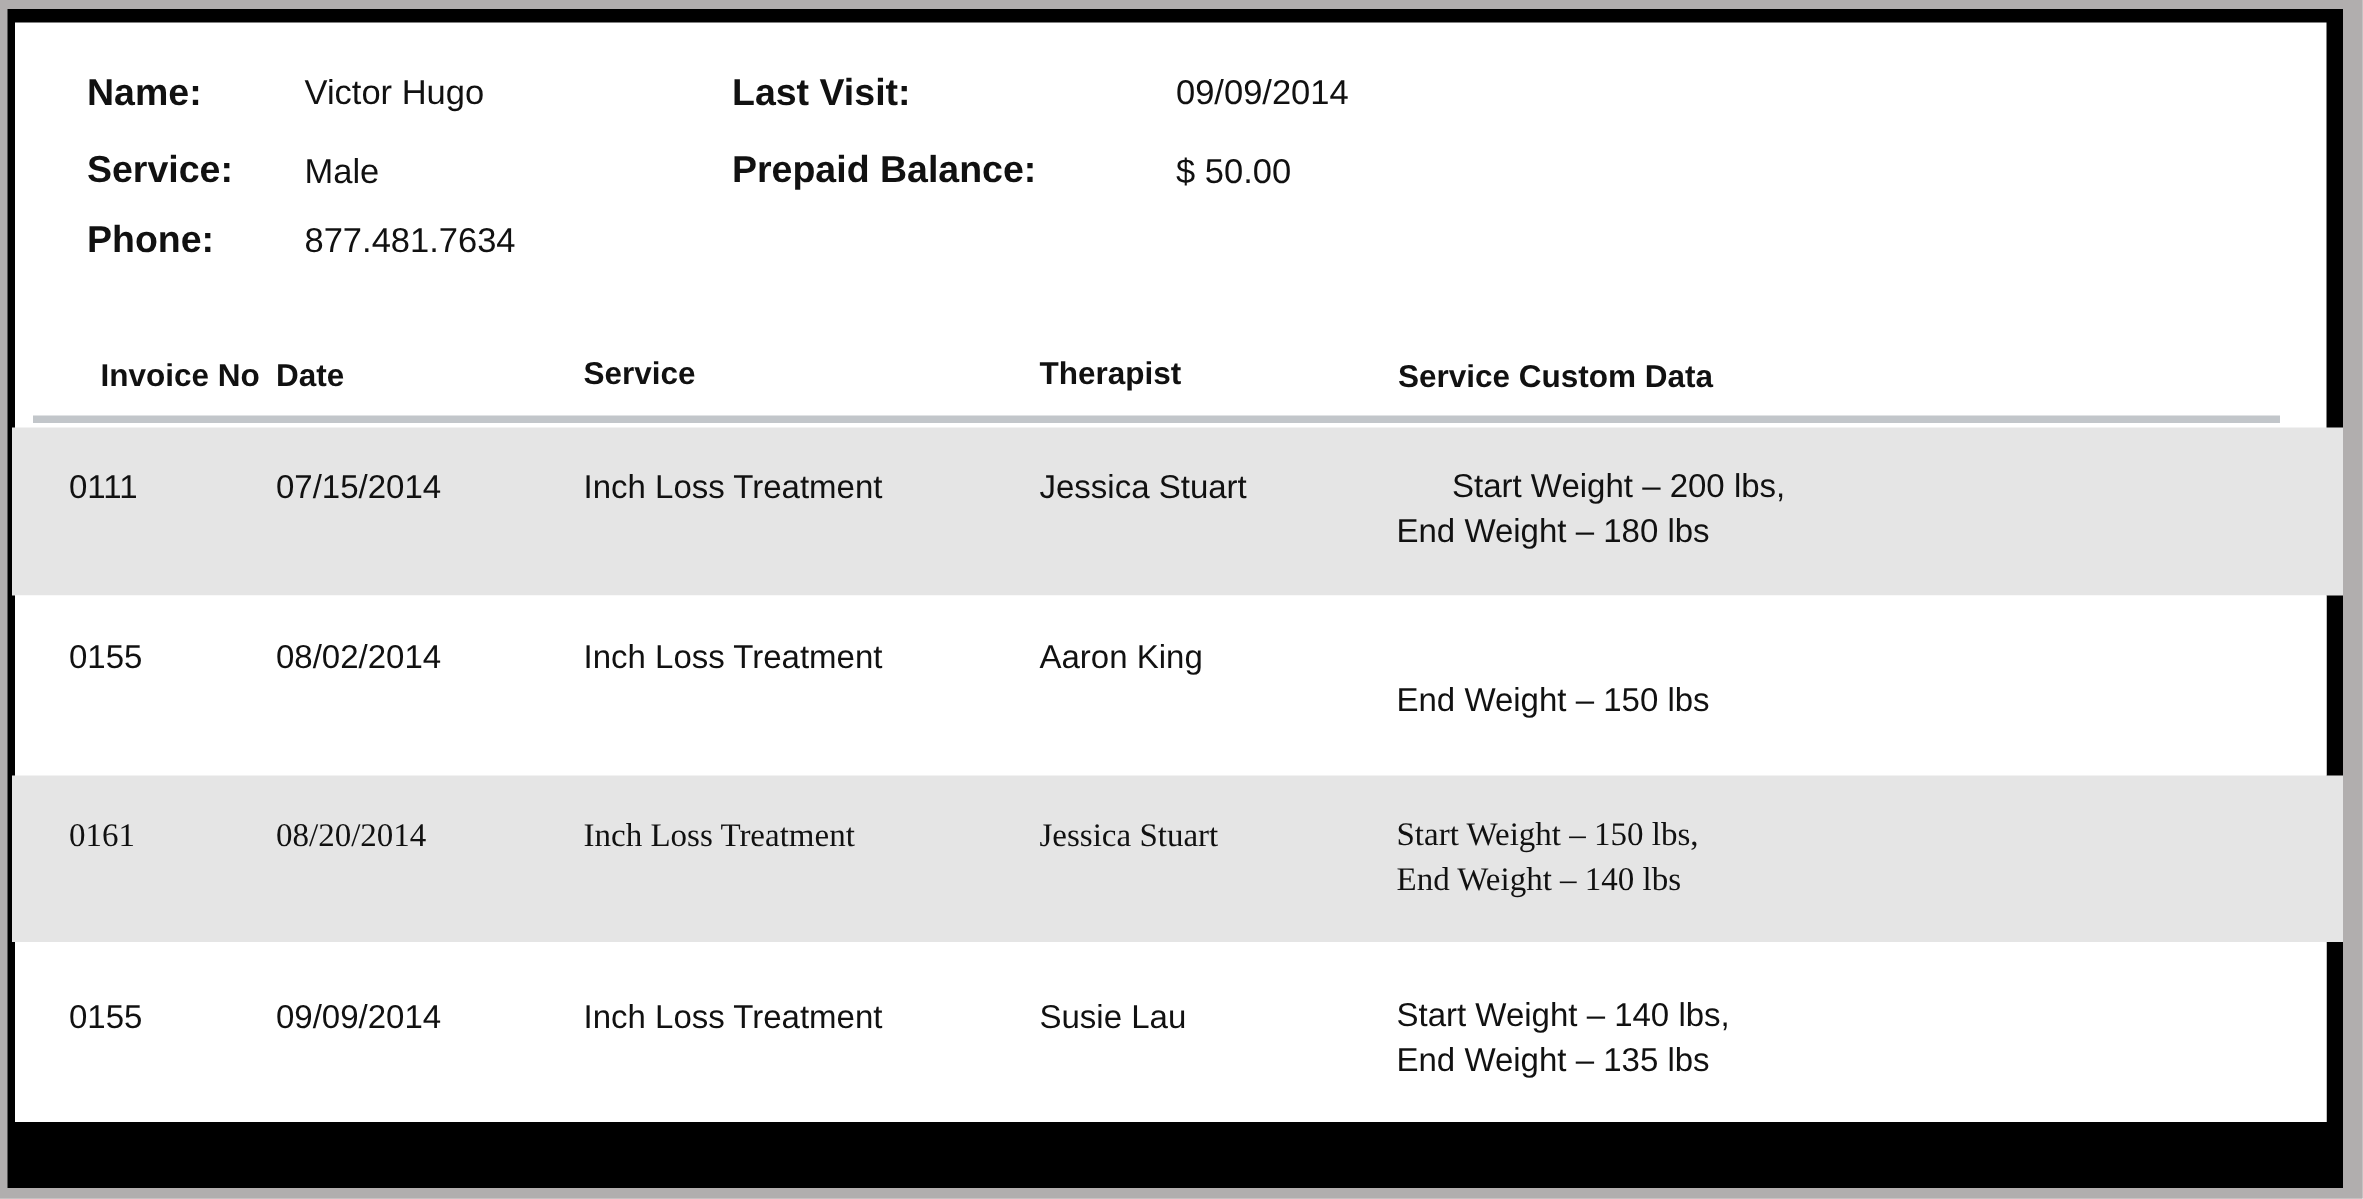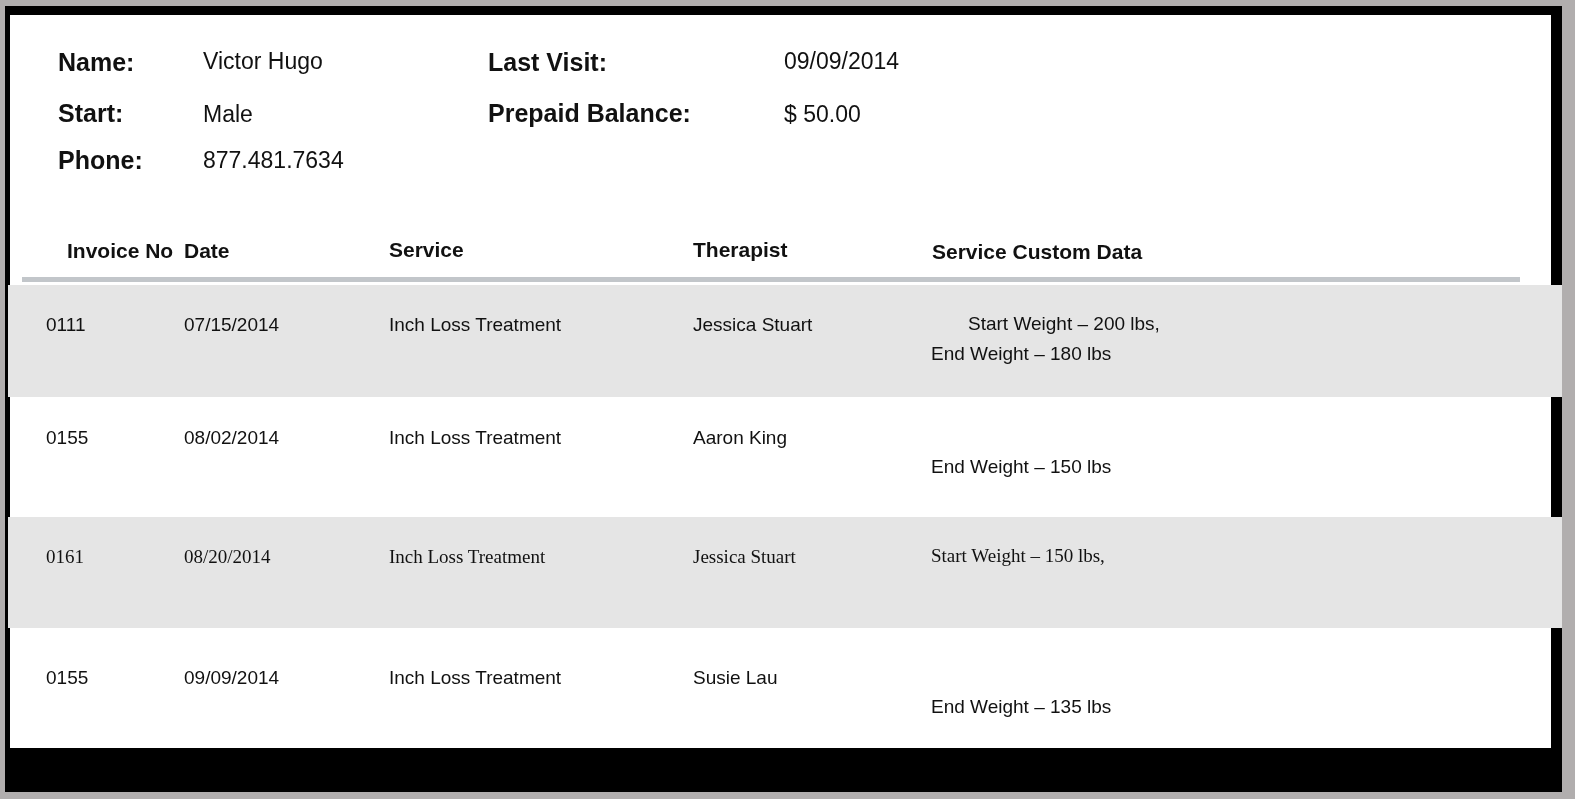--- a/index.html
+++ b/index.html
@@ -58,36 +58,36 @@
     }
     .row {
       position: absolute;
       left: 8px;
       width: 1554px;
     }
     .row.shaded { background: #e5e5e5; }
     .row.plain { background: #fff; left: 10px; width: 1541px; }
     .td {
       position: absolute;
-      font-size: 19px;
+      font-size: 22px;
       line-height: 30px;
       white-space: nowrap;
     }
   </style>
 </head>
 <body>
 
 <div class="frame"></div>
 <div class="page"></div>
 
 <div>
   <span class="info-label" style="left:58px; top:47px;">Name:</span>
   <span class="info-value" style="left:203px; top:46px;">Victor Hugo</span>
 
-  <span class="info-label" style="left:58px; top:98px;">Start:</span>
+  <span class="info-label" style="left:58px; top:98px;">Service:</span>
   <span class="info-value" style="left:203px; top:99px;">Male</span>
 
   <span class="info-label" style="left:58px; top:145px;">Phone:</span>
   <span class="info-value" style="left:203px; top:145px;">877.481.7634</span>
 
   <span class="info-label" style="left:488px; top:47px;">Last Visit:</span>
   <span class="info-value" style="left:784px; top:46px;">09/09/2014</span>
 
   <span class="info-label" style="left:488px; top:98px;">Prepaid Balance:</span>
   <span class="info-value" style="left:784px; top:99px;">$ 50.00</span>
@@ -118,21 +118,23 @@
   <span class="td" style="left:683px; top:26px;">Aaron King</span>
   <span class="td" style="left:921px; top:55px;">End Weight – 150 lbs</span>
 </div>
 
 <div class="row shaded" style="top:517px; height:111px;font-family:Liberation Serif, serif;">
   <span class="td" style="left:38px; top:25px;">0161</span>
   <span class="td" style="left:176px; top:25px;">08/20/2014</span>
   <span class="td" style="left:381px; top:25px;">Inch Loss Treatment</span>
   <span class="td" style="left:685px; top:25px;">Jessica Stuart</span>
   <span class="td" style="left:923px; top:24px;">Start Weight – 150 lbs,</span>
+  <span class="td" style="left:923px; top:54px;">End Weight – 140 lbs</span>
 </div>
 
 <div class="row plain" style="top:628px; height:120px;">
   <span class="td" style="left:36px; top:35px;">0155</span>
   <span class="td" style="left:174px; top:35px;">09/09/2014</span>
   <span class="td" style="left:379px; top:35px;">Inch Loss Treatment</span>
   <span class="td" style="left:683px; top:35px;">Susie Lau</span>
+  <span class="td" style="left:921px; top:34px;">Start Weight – 140 lbs,</span>
   <span class="td" style="left:921px; top:64px;">End Weight – 135 lbs</span>
 </div>
 
 </body></html>

